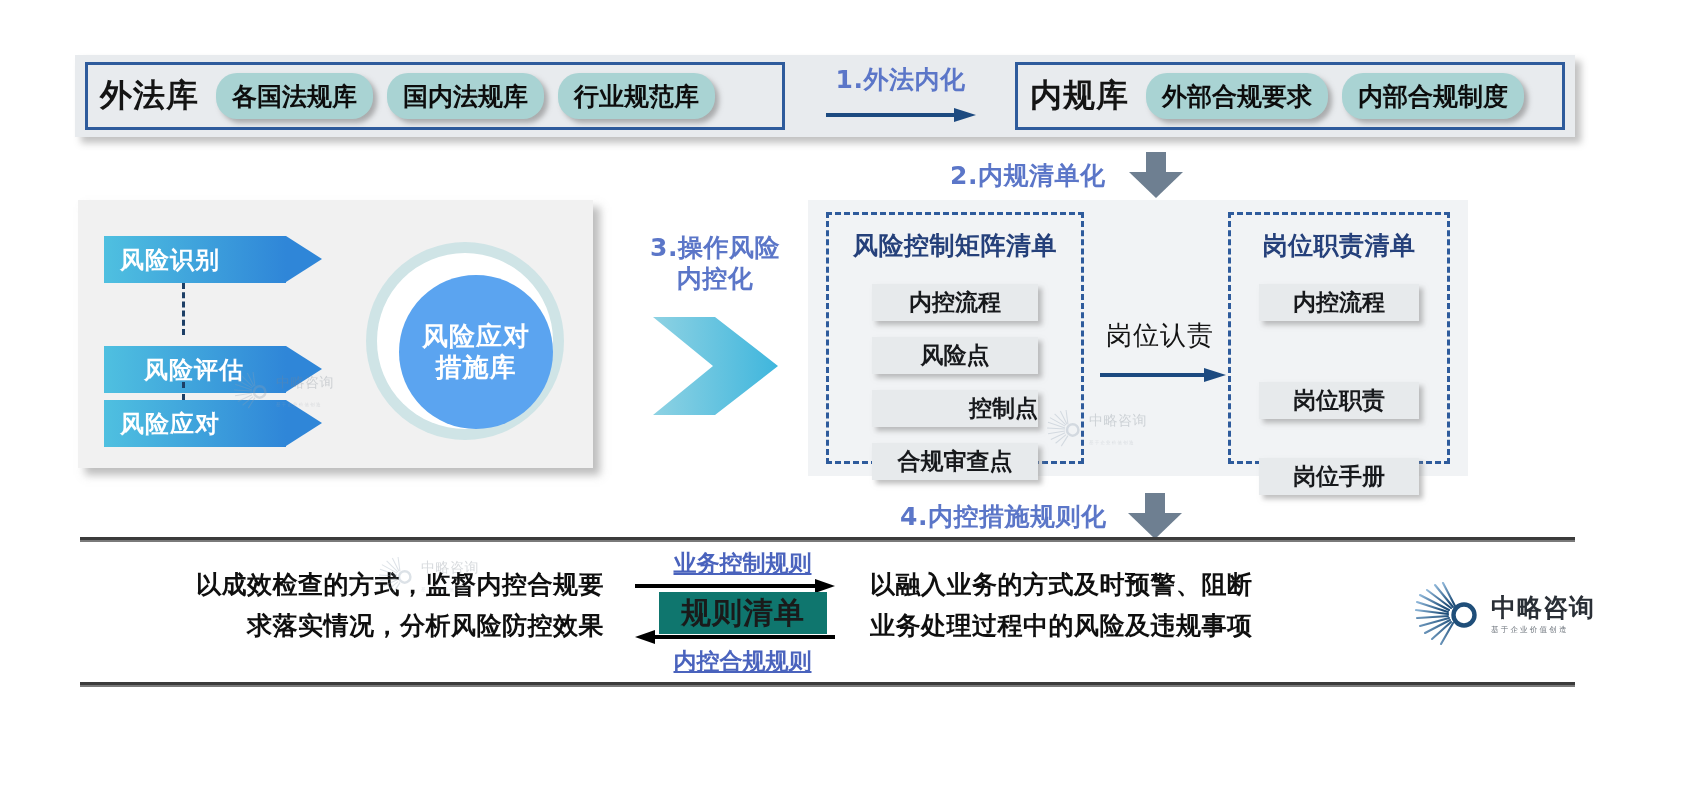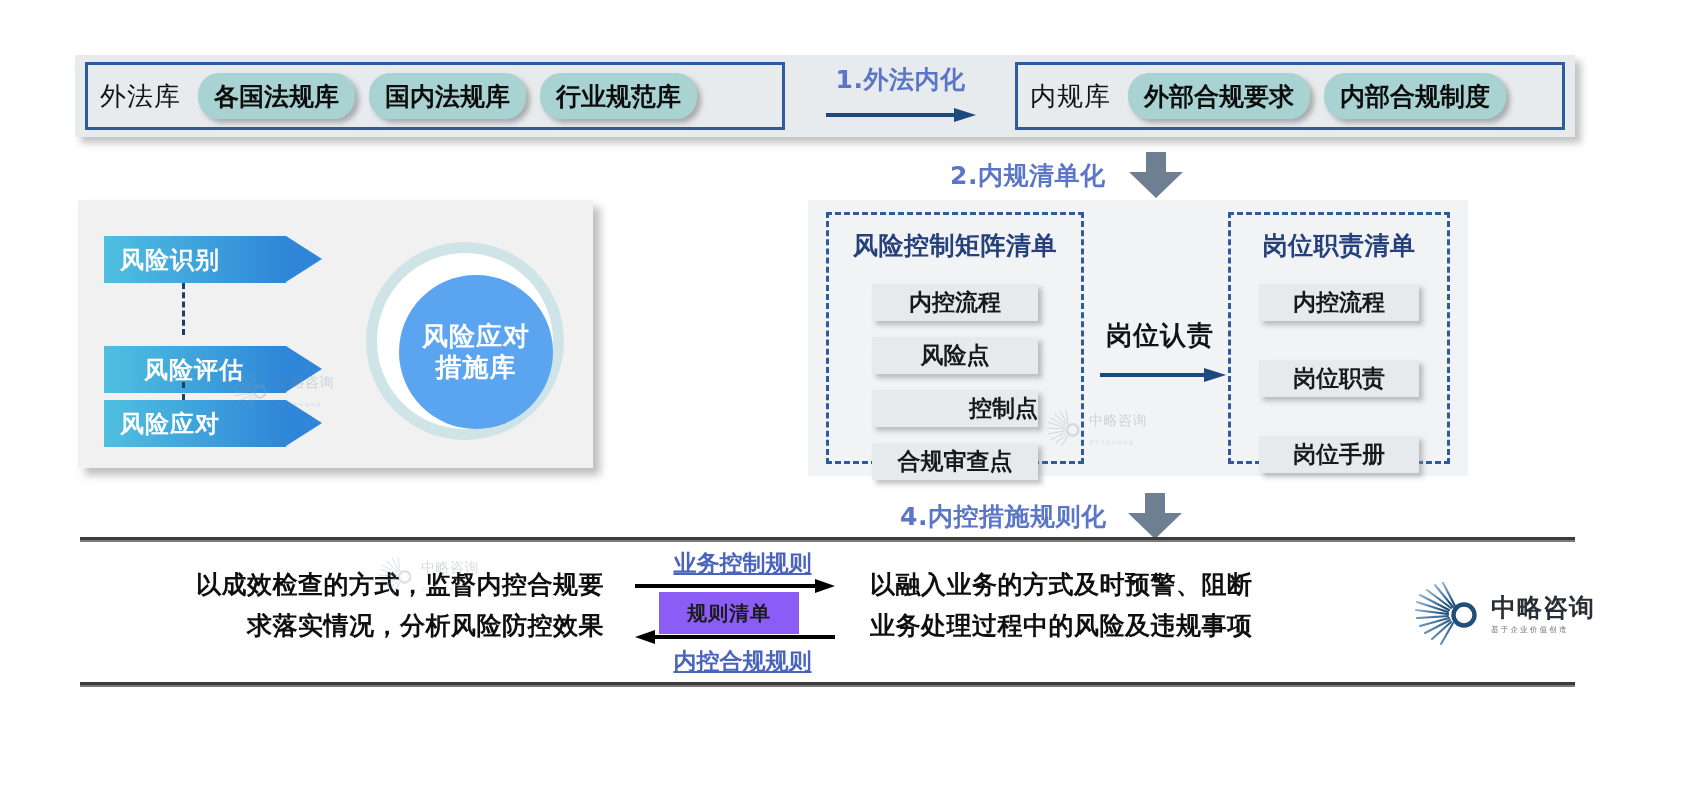--- a/index.html
+++ b/index.html
@@ -36,22 +36,22 @@
     border: 3px solid #2e5b9c;
     background: #e8ebee;
     box-sizing: border-box;
     display: flex;
     align-items: center;
   }
   .lawbox.outer { left: 10px; top: 7px; width: 700px; height: 68px; }
   .lawbox.inner { left: 940px; top: 7px; width: 550px; height: 68px; }
 
   .lib-title {
-    font-weight: normal;
-    font-size: 26px;
+    font-weight: bold;
+    font-size: 32px;
     color: #141414;
     padding: 0 10px 0 12px;
     white-space: nowrap;
     letter-spacing: 1px;
   }
   .pill {
     background: #a9d3d3;
     border-radius: 21px;
     font-size: 25px;
     font-weight: bold;
@@ -270,21 +270,21 @@
   .dashbox.left .greybtn  { width: 166px; }
   .dashbox.right .greybtn { width: 160px; }
 
   .mid-label {
     position: absolute;
     left: 288px;
     top: 118px;
     width: 128px;
     text-align: center;
     font-size: 26px;
-    font-weight: bold;
+    font-weight: normal;
     color: #131313;
     letter-spacing: 1px;
     white-space: nowrap;
   }
   .mid-arrow {
     position: absolute;
     left: 292px;
     top: 168px;
     width: 126px;
     height: 14px;
@@ -399,26 +399,26 @@
   .exchange .arrow-l .head {
     position: absolute; left: 0; top: 0;
     width: 0; height: 0;
     border-top: 7px solid transparent;
     border-bottom: 7px solid transparent;
     border-right: 20px solid #000;
   }
   .exchange .rulebox {
     position: absolute;
     left: 24px; top: 44px;
-    width: 140px; height: 42px;
-    background: #8b5cf6;
+    width: 168px; height: 42px;
+    background: #0f766e;
     display: flex;
     align-items: center;
     justify-content: center;
-    font-size: 20px;
+    font-size: 30px;
     font-weight: bold;
     color: #1a1a1a;
     letter-spacing: 1px;
   }
 
   
   .logo {
     position: absolute;
     left: 1415px;
     top: 580px;
@@ -547,41 +547,56 @@
         </g>
         <circle cx="28" cy="21" r="6" fill="none" stroke="#8fa0b2" stroke-width="2.6"></circle>
       </svg>
       <span class="wtext">
         <span class="wt1">中略咨询</span><br>
         <span class="wt2">基于企业价值创造</span>
       </span>
     </div>
   </div>
 
+  <div class="step3">
+    <div class="step-label">3.操作风险</div>
+    <div class="step-label">内控化</div>
+    <div class="bigchev">
+      <svg width="125" height="98" viewBox="0 0 125 98">
+        <defs>
+          <linearGradient id="chevg" x1="0" y1="0" x2="1" y2="0">
+            <stop offset="0%" stop-color="#8ed2e3"></stop>
+            <stop offset="100%" stop-color="#3fb6dd"></stop>
+          </linearGradient>
+        </defs>
+        <path d="M0,0 L62,0 L125,49 L62,98 L0,98 L60,49 Z" fill="url(#chevg)"></path>
+      </svg>
+    </div>
+  </div>
 
   <div class="rightpanel">
 
     <div class="dashbox left">
       <div class="dash-title">风险控制矩阵清单</div>
       <div class="greybtn" style="margin-top:22px;">内控流程</div>
       <div class="greybtn" style="margin-top:16px;">风险点</div>
       <div class="greybtn" style="margin-top:16px;text-align:right;">控制点</div>
       <div class="greybtn" style="margin-top:16px;">合规审查点</div>
     </div>
 
     <div class="mid-label">岗位认责</div>
     <div class="mid-arrow">
       <div class="shaft"></div>
         <div class="head"></div>
     </div>
 
     <div class="dashbox right">
       <div class="dash-title">岗位职责清单</div>
       <div class="greybtn" style="margin-top:22px;">内控流程</div>
-      <div class="greybtn" style="margin-top:39px;">岗位职责</div>
+      <div class="greybtn" style="margin-top:61px;">岗位职责</div>
       <div class="greybtn" style="margin-top:39px;">岗位手册</div>
     </div>
 
     <div class="wm" style="left:238px;top:210px;">
       <svg class="wmark" viewBox="0 0 44 40">
         <g stroke="#8fa0b2" stroke-width="1.1" fill="none">
           <line x1="4" y1="8" x2="20" y2="17"></line>
           <line x1="2" y1="13" x2="20" y2="19"></line>
           <line x1="1" y1="19" x2="20" y2="20"></line>
           <line x1="2" y1="25" x2="20" y2="22"></line>

